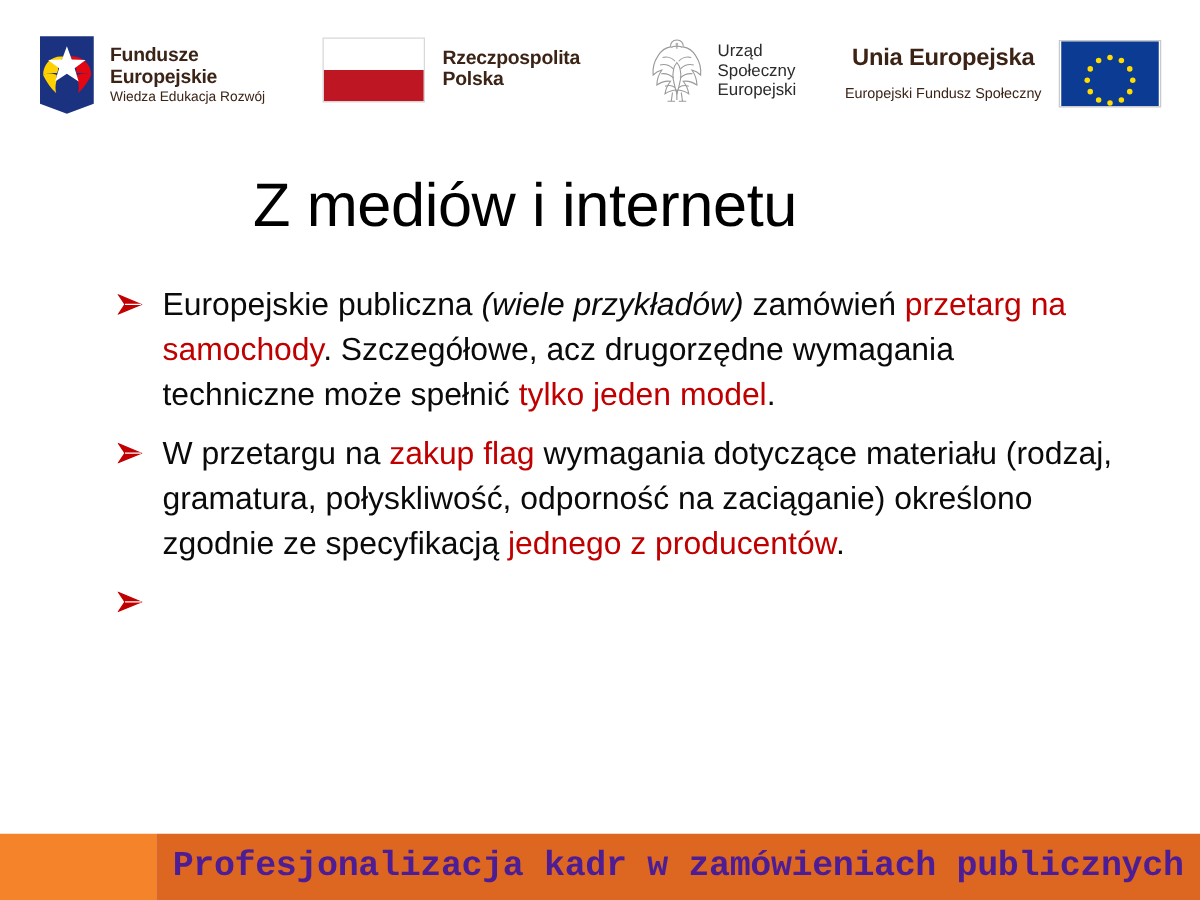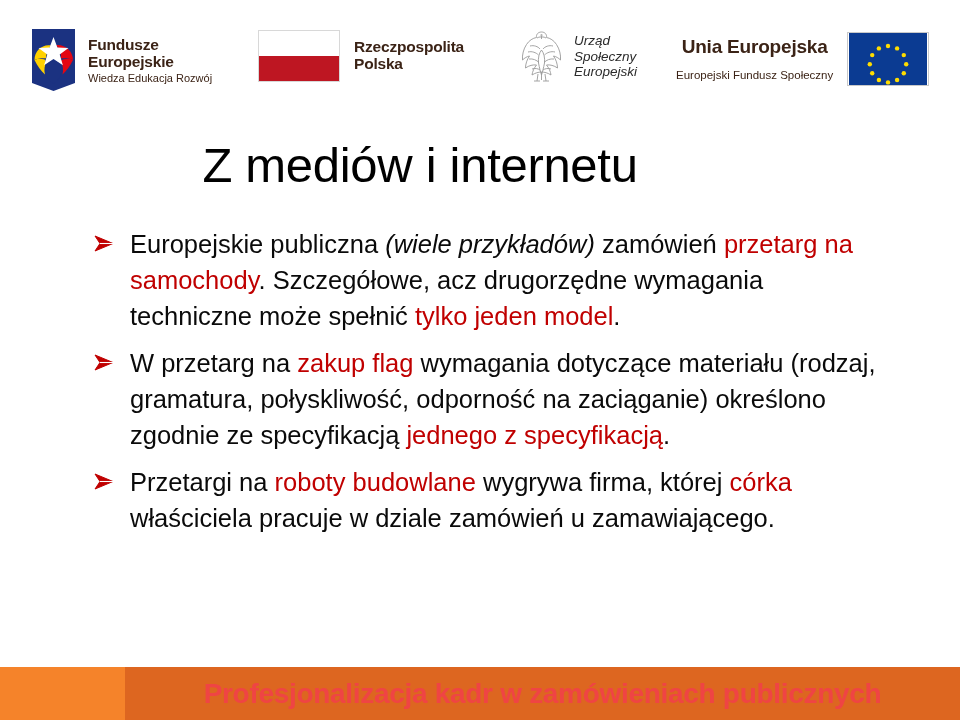--- a/index.html
+++ b/index.html
@@ -57,21 +57,21 @@
   #rp-logo-block { left: 258px; top: 30px; }
   #pl-flag {
     width: 82px; height: 52px; margin-right: 14px; flex: none;
     border: 1px solid #D8D8D8;
     box-sizing: border-box;
     background: linear-gradient(to bottom, #FFFFFF 0%, #FFFFFF 50%, #BE1622 50%, #BE1622 100%);
   }
   #rp-logo-block .t1 { font-size: 15.5px; }
 
   
-  #uzp-logo-block { left: 518px; top: 28px; font-style: italic; }
+  #uzp-logo-block { left: 518px; top: 28px; }
   #uzp-mark { width: 47px; height: 57px; margin-right: 9px; flex: none; }
   #uzp-logo-block .logo-text .line {
     display: block;
     font-size: 13.5px;
     font-weight: normal;
     color: #2B2B2B;
     line-height: 1.18;
   }
 
   
@@ -218,28 +218,28 @@
         <svg width="20" height="17" viewBox="0 0 20 17">
           <path d="M1,1 L19,8.5 L1,16 L6,8.5 Z" fill="#C00000" stroke="#C00000" stroke-width="1"></path>
           <path d="M6,8.5 L19,8.5" stroke="#FFFFFF" stroke-width="1.1"></path>
         </svg>
       </span><span><span>Europejskie publiczna </span><span class="seg-italic">(wiele przykładów)</span><span> zamówień </span><span class="seg-red">przetarg na samochody</span><span>. Szczegółowe, acz drugorzędne wymagania techniczne może spełnić </span><span class="seg-red">tylko jeden model</span><span>.</span></span></div>
     <div class="bullet-item"><span class="bullet-marker">
         <svg width="20" height="17" viewBox="0 0 20 17">
           <path d="M1,1 L19,8.5 L1,16 L6,8.5 Z" fill="#C00000" stroke="#C00000" stroke-width="1"></path>
           <path d="M6,8.5 L19,8.5" stroke="#FFFFFF" stroke-width="1.1"></path>
         </svg>
-      </span><span><span>W przetarg na </span><span class="seg-red">zakup flag</span><span> wymagania dotyczące materiału (rodzaj, gramatura, połyskliwość, odporność na zaciąganie) określono zgodnie ze specyfikacją </span><span class="seg-red">jednego z specyfikacją</span><span>.</span></span></div>
+      </span><span><span>W przetargu na </span><span class="seg-red">zakup flag</span><span> wymagania dotyczące materiału (rodzaj, gramatura, połyskliwość, odporność na zaciąganie) określono zgodnie ze specyfikacją </span><span class="seg-red">jednego z producentów</span><span>.</span></span></div>
     <div class="bullet-item"><span class="bullet-marker">
         <svg width="20" height="17" viewBox="0 0 20 17">
           <path d="M1,1 L19,8.5 L1,16 L6,8.5 Z" fill="#C00000" stroke="#C00000" stroke-width="1"></path>
           <path d="M6,8.5 L19,8.5" stroke="#FFFFFF" stroke-width="1.1"></path>
         </svg>
-      </span><span><span>Przetargi na </span><span class="seg-red">roboty budowlane</span><span> wygrywa firma, której </span><span class="seg-red">córka</span><span> właściciela pracuje w dziale zamówień u zamawiającego.</span></span></div>
+      </span></div>
   </div>
 
 <div id="footer-banner" style="position:absolute;left:0;top:667px;width:960px;height:53px;">
   <div style="position:absolute;left:0;top:0;width:125px;height:53px;background:#F5832A;"></div>
   <div style="position:absolute;left:125px;top:0;width:835px;height:53px;background:#DD6620;"></div>
   <div style="position:absolute;left:125px;top:0;width:835px;height:53px;line-height:53px;
-              text-align:center;color:#ef4444;font-size:28px;font-weight:bold;
-              font-family:Liberation Sans, sans-serif;letter-spacing:-0.3px;">Profesjonalizacja kadr w zamówieniach publicznych</div>
+              text-align:center;color:#4c1d95;font-size:28px;font-weight:bold;
+              font-family:Liberation Mono, monospace;letter-spacing:-0.3px;">Profesjonalizacja kadr w zamówieniach publicznych</div>
 </div>
 
 </body></html>

